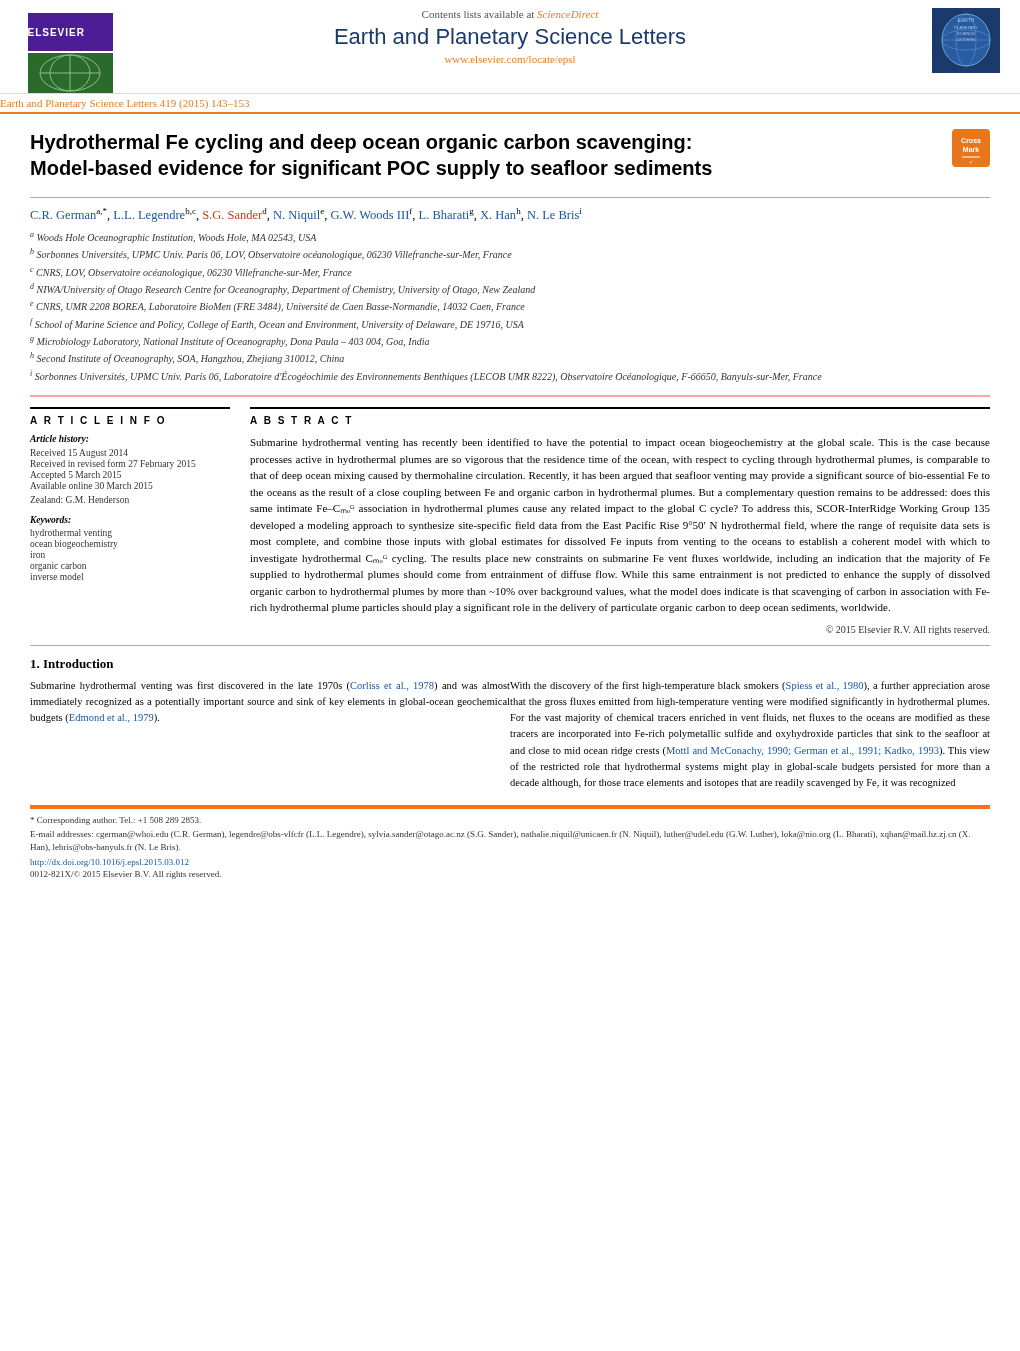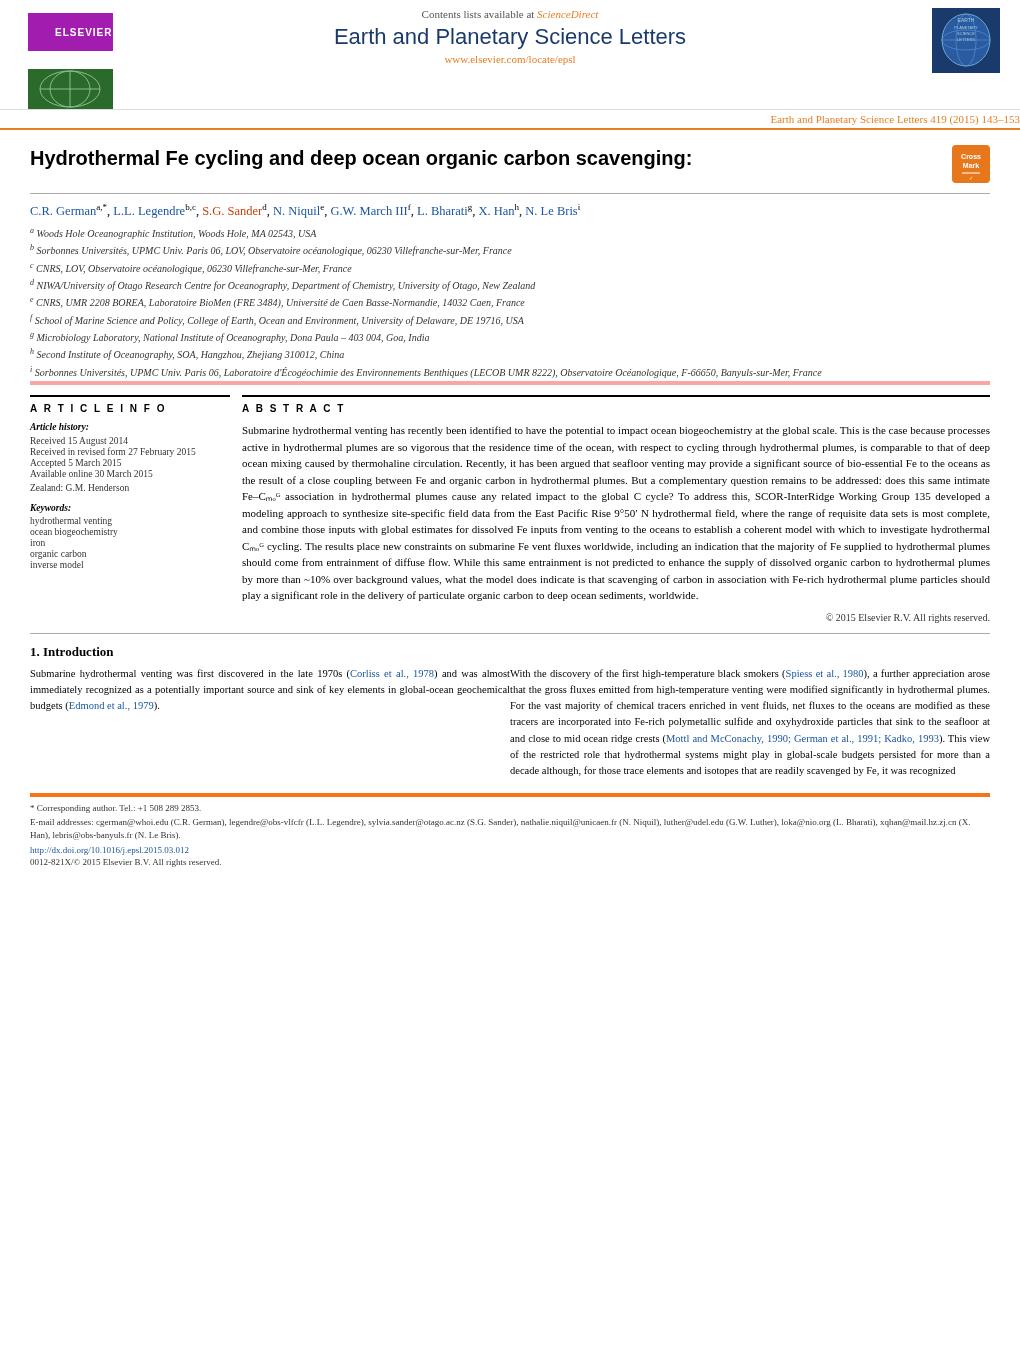--- a/index.html
+++ b/index.html
@@ -57,21 +57,21 @@
       margin: 4px 0 3px 0;
       font-family: Arial, sans-serif;
     }
     .journal-url {
       font-size: 11px;
       color: #e67e22;
     }
     .journal-issue-line {
       font-size: 11px;
       color: #e67e22;
-      text-align: right;
+      text-align: left;
       padding: 3px 0;
       border-bottom: 2px solid #e67e22;
       margin-bottom: 0;
     }
 
     
     .article-content {
       padding: 15px 30px 10px 30px;
     }
 
@@ -111,34 +111,35 @@
       font-size: 9px;
     }
 
     
     .affiliations {
       font-size: 10px;
       color: #333;
       line-height: 1.5;
       margin-bottom: 10px;
       font-style: italic;
-      border-bottom: 4px solid #fca5a5;
+      border-bottom: 2px solid #fca5a5;
+      padding-bottom: 10px;
     }
     .affiliations p {
       margin-bottom: 1px;
     }
     .affil-sup {
       font-size: 8px;
       vertical-align: super;
     }
 
     
     .two-col {
       display: flex;
-      gap: 12px;
+      gap: 20px;
       margin-top: 10px;
     }
     .col-left {
       width: 200px;
       flex-shrink: 0;
     }
     .col-right {
       flex: 1;
     }
 
@@ -283,21 +284,21 @@
   </style>
 </head>
 <body>
 
 <div class="page">
 
   <div class="journal-header">
     <div class="journal-header-left">
 
       <div style="display:flex;flex-direction:column;align-items:center;">
-        <div style="width:85px;height:38px;background:#a21caf;display:flex;align-items:center;justify-content:flex-end;margin-bottom:18px;">
+        <div style="width:85px;height:38px;background:#4c1d95;display:flex;align-items:center;justify-content:flex-start;margin-bottom:2px;">
           <span style="color:#fff;font-size:10px;font-weight:bold;font-family:Arial,sans-serif;letter-spacing:1px;">ELSEVIER</span>
         </div>
         <div style="width:85px;height:40px;background:#2a6a2a;position:relative;overflow:hidden;">
           <svg width="85" height="40" viewBox="0 0 85 40">
             <rect width="85" height="40" fill="#2a6a2a"></rect>
             <ellipse cx="42" cy="20" rx="30" ry="18" fill="none" stroke="#8fbc8f" stroke-width="1"></ellipse>
             <ellipse cx="42" cy="20" rx="20" ry="18" fill="none" stroke="#8fbc8f" stroke-width="1"></ellipse>
             <line x1="12" y1="20" x2="72" y2="20" stroke="#8fbc8f" stroke-width="1"></line>
             <line x1="42" y1="2" x2="42" y2="38" stroke="#8fbc8f" stroke-width="1"></line>
           </svg>
@@ -333,39 +334,40 @@
   </div>
 
   <div class="journal-issue-line">Earth and Planetary Science Letters 419 (2015) 143–153</div>
 
   <div class="article-content">
 
     <div class="article-title-section">
       <div class="article-title-text">
         <div class="article-title-main">
           <span>Hydrothermal Fe cycling and deep ocean organic carbon scavenging:</span><br>
+          <span>Model-based evidence for significant POC supply to seafloor sediments</span>
         </div>
       </div>
       <div class="crossmark-badge">
         <svg width="38" height="38" viewBox="0 0 38 38">
           <rect width="38" height="38" rx="4" fill="#e8761a"></rect>
           <text x="19" y="14" text-anchor="middle" font-size="7" fill="#fff" font-family="Arial" font-weight="bold">Cross</text>
           <text x="19" y="23" text-anchor="middle" font-size="7" fill="#fff" font-family="Arial" font-weight="bold">Mark</text>
           <line x1="10" y1="28" x2="28" y2="28" stroke="#fff" stroke-width="1"></line>
           <text x="19" y="35" text-anchor="middle" font-size="5" fill="#fff" font-family="Arial">✓</text>
         </svg>
       </div>
     </div>
 
     <div class="authors-line">
       <span style="color:#1a56a0;">C.R. German</span><sup>a,*</sup>,
       <span style="color:#1a56a0;">L.L. Legendre</span><sup>b,c</sup>,
       <span style="color:#c2410c;margin-top:35px;">S.G. Sander</span><sup>d</sup>,
       <span style="color:#1a56a0;">N. Niquil</span><sup>e</sup>,
-      <span style="color:#1a56a0;">G.W. March III</span><sup>f</sup>,
+      <span style="color:#1a56a0;">G.W. Woods III</span><sup>f</sup>,
       <span style="color:#1a56a0;">L. Bharati</span><sup>g</sup>,
       <span style="color:#1a56a0;">X. Han</span><sup>h</sup>,
       <span style="color:#1a56a0;">N. Le Bris</span><sup>i</sup>
     </div>
 
     <div class="affiliations">
       <p><span class="affil-sup">a</span> <span>Woods Hole Oceanographic Institution, Woods Hole, MA 02543, USA</span></p>
       <p><span class="affil-sup">b</span> <span>Sorbonnes Universités, UPMC Univ. Paris 06, LOV, Observatoire océanologique, 06230 Villefranche-sur-Mer, France</span></p>
       <p><span class="affil-sup">c</span> <span>CNRS, LOV, Observatoire océanologique, 06230 Villefranche-sur-Mer, France</span></p>
       <p><span class="affil-sup">d</span> <span>NIWA/University of Otago Research Centre for Oceanography, Department of Chemistry, University of Otago, New Zealand</span></p>

